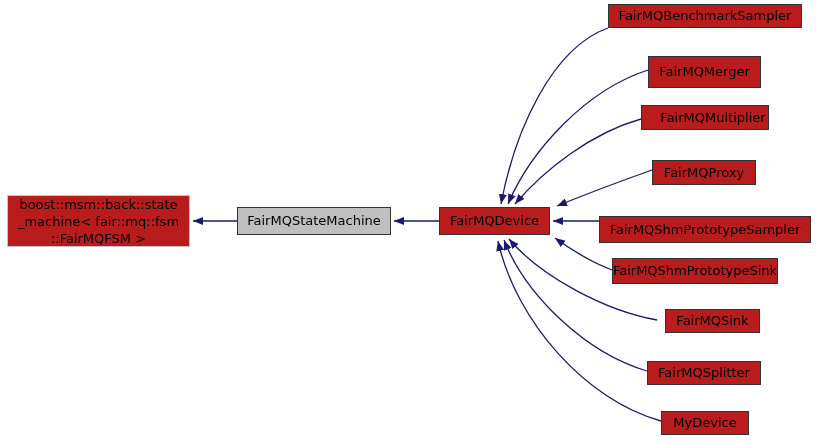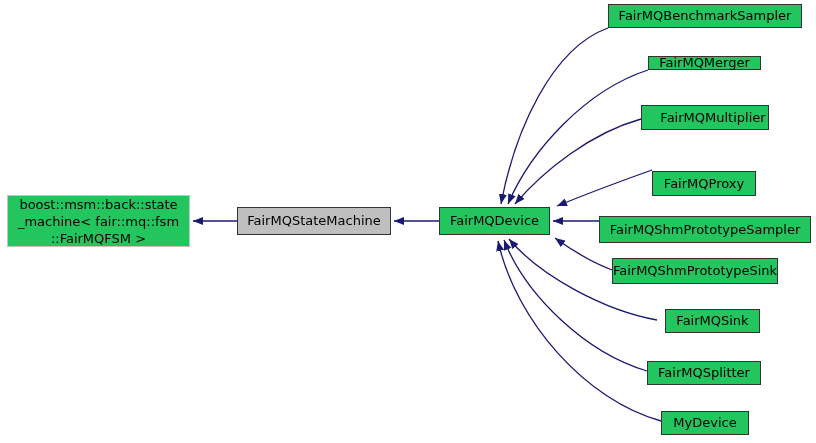--- a/index.html
+++ b/index.html
@@ -19,21 +19,21 @@
     position: absolute;
     left: 0;
     top: 0;
     width: 816px;
     height: 443px;
     pointer-events: none;
   }
   .node {
     position: absolute;
     box-sizing: border-box;
-    background: #22c55e;
+    background: #b91c1c;
     border: 1.5px solid #333333;
     color: #000000;
     font-size: 13px;
     line-height: 16px;
     display: flex;
     align-items: center;
     justify-content: center;
     text-align: center;
     white-space: pre-line;
     cursor: pointer;
@@ -47,23 +47,23 @@
     border: 1.6px solid #c4c4c4;
     line-height: 17px;
     cursor: default;
   }
 
   
   #n-base            { left: 7px;   top: 195px; width: 183px; height: 52px; }
   #n-statemachine    { left: 237px; top: 207px; width: 154px; height: 28px; }
   #n-device          { left: 439px; top: 207px; width: 111px; height: 28px; }
   #n-benchmark       { left: 608px; top: 4px;   width: 194px; height: 24px; }
-  #n-merger          { left: 648px; top: 56px;  width: 113px; height: 14px; }
+  #n-merger          { left: 648px; top: 56px;  width: 113px; height: 32px; }
   #n-multiplier      { left: 641px; top: 105px; width: 128px; height: 25px; padding-left: 16px; }
-  #n-proxy           { left: 652px; top: 171px; width: 104px; height: 25px; }
+  #n-proxy           { left: 652px; top: 160px; width: 104px; height: 25px; }
   #n-shmsampler      { left: 599px; top: 216px; width: 212px; height: 27px; }
   #n-shmsink         { left: 612px; top: 258px; width: 166px; height: 26px; }
   #n-sink            { left: 657px; top: 309px; width: 95px;  height: 24px; margin-left: 8px; }
   #n-splitter        { left: 647px; top: 361px; width: 114px; height: 24px; }
   #n-mydevice        { left: 661px; top: 411px; width: 88px;  height: 24px; }
 </style>
 </head>
 <body>
 
 <div class="diagram">

